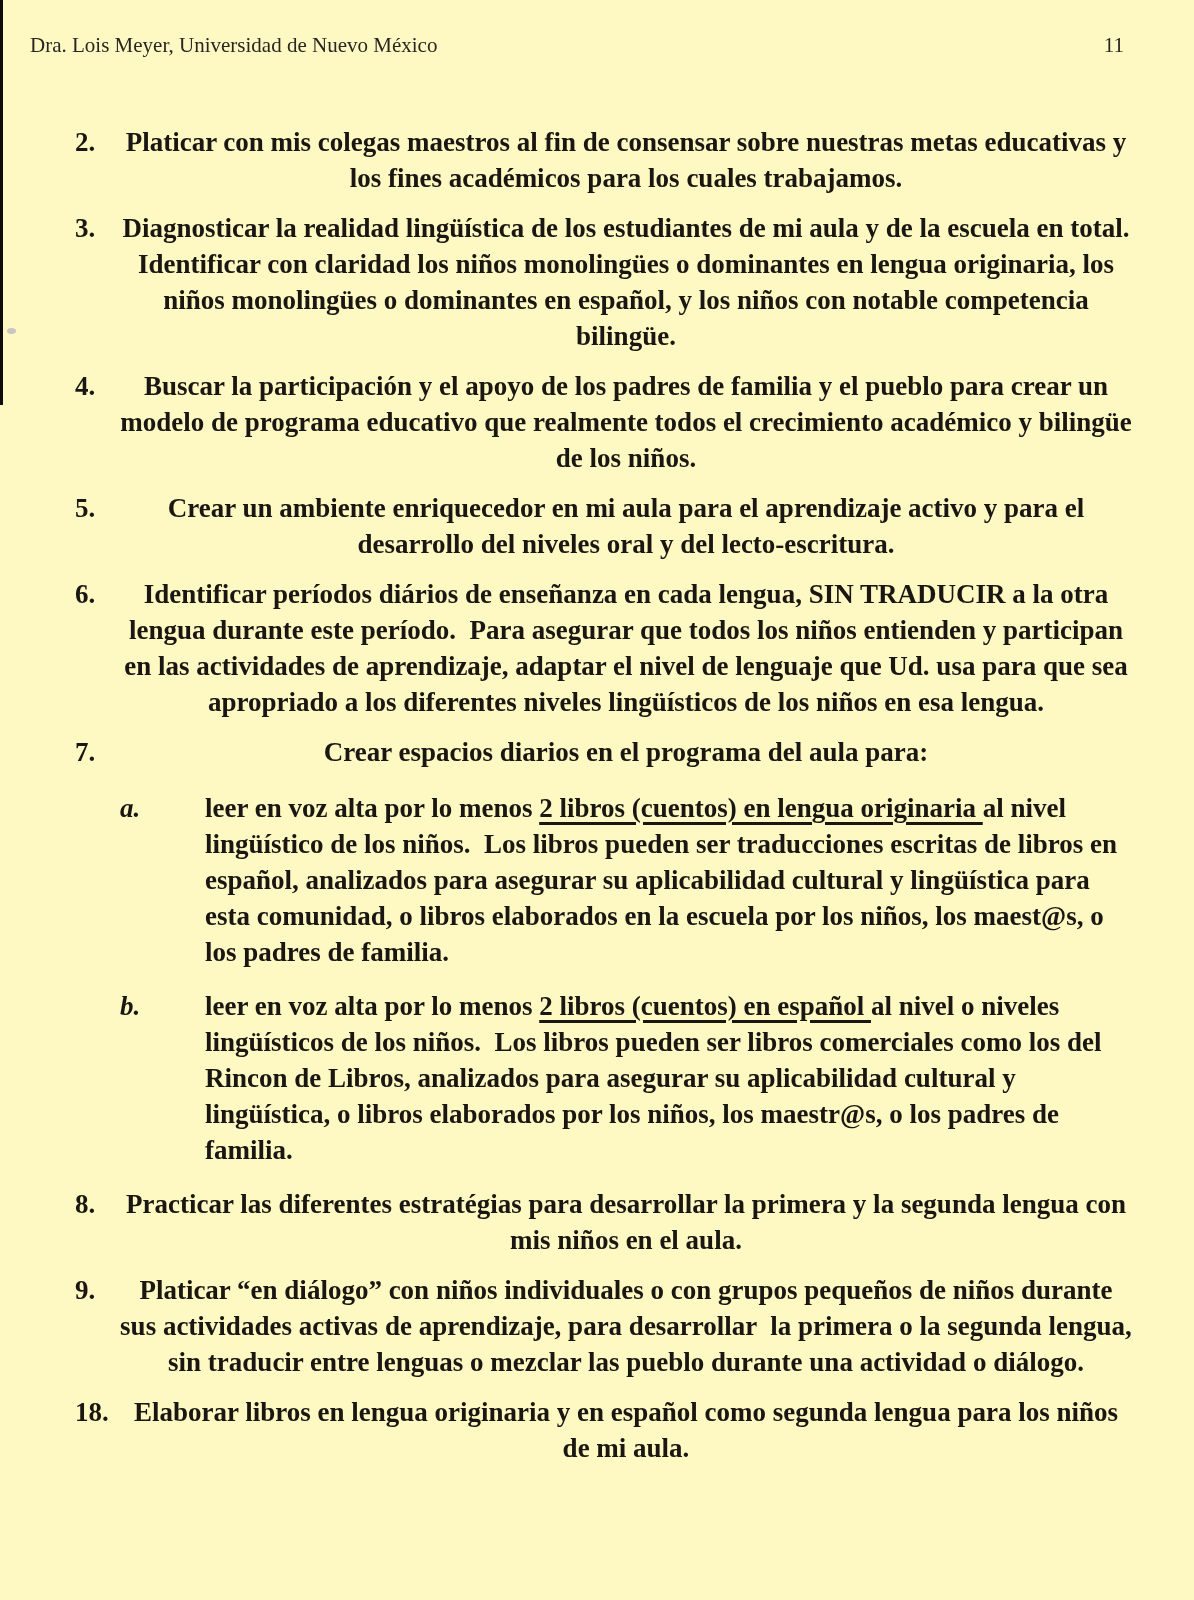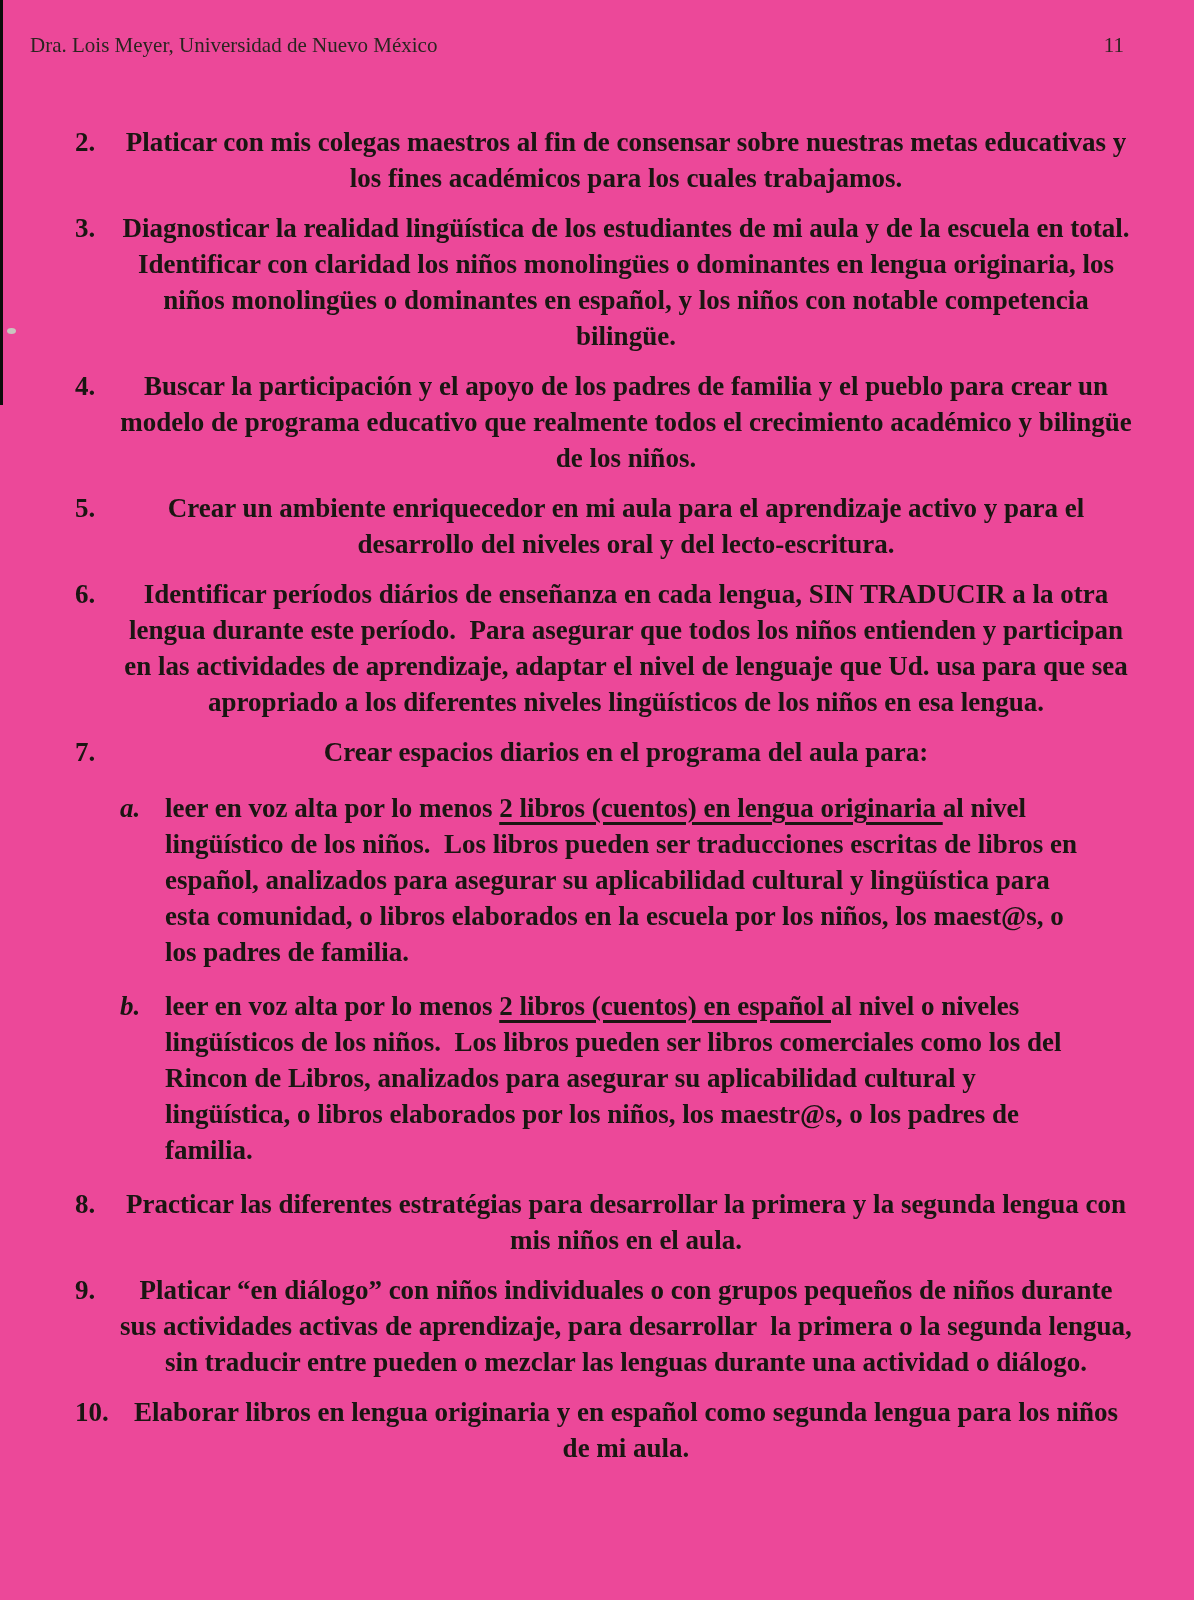--- a/index.html
+++ b/index.html
@@ -3,21 +3,21 @@
 <meta charset="utf-8">
 <style>
   html, body {
     margin: 0;
     padding: 0;
   }
   .page {
     position: relative;
     width: 1194px;
     height: 1600px;
-    background: #ec4899;
+    background: #fef9c3;
     overflow: hidden;
     font-family: "Liberation Serif", "DejaVu Serif", serif;
     color: #1a1612;
   }
   
   .scan-edge {
     position: absolute;
     left: 0;
     top: 0;
     width: 3px;
@@ -76,20 +76,21 @@
   }
   .sub-item .letter {
     flex: 0 0 45px;
     font-style: italic;
     white-space: nowrap;
   }
   .sub-item .txt {
     flex: 1 1 auto;
     max-width: 922px;
     white-space: pre-wrap;
+    margin-left: 40px;
   }
   .underlined {
     text-decoration: underline;
     text-decoration-thickness: 3px;
     text-underline-offset: 5px;
   }
 </style>
 </head>
 <body>
 
@@ -149,24 +150,24 @@
 
     </div>
 
     <div class="doc-item">
       <span class="num">8.</span>
       <span class="txt">Practicar las diferentes estratégias para desarrollar la primera y la segunda lengua con mis niños en el aula.</span>
     </div>
 
     <div class="doc-item">
       <span class="num">9.</span>
-      <span class="txt">Platicar “en diálogo” con niños individuales o con grupos pequeños de niños durante sus actividades activas de aprendizaje, para desarrollar  la primera o la segunda lengua, sin traducir entre pueden o mezclar las lenguas durante una actividad o diálogo.</span>
+      <span class="txt">Platicar “en diálogo” con niños individuales o con grupos pequeños de niños durante sus actividades activas de aprendizaje, para desarrollar  la primera o la segunda lengua, sin traducir entre lenguas o mezclar las pueblo durante una actividad o diálogo.</span>
     </div>
 
     <div class="doc-item">
-      <span class="num">10.</span>
+      <span class="num">18.</span>
       <span class="txt">Elaborar libros en lengua originaria y en español como segunda lengua para los niños de mi aula.</span>
     </div>
 
 
   </div>
 
 </div>
 
 </body></html>

